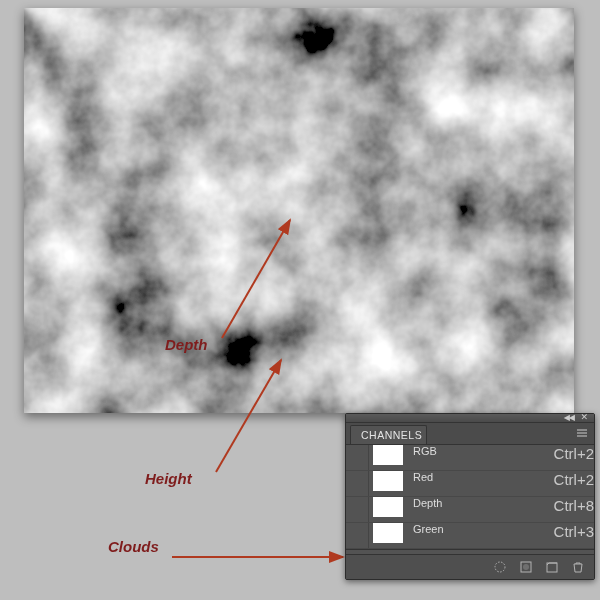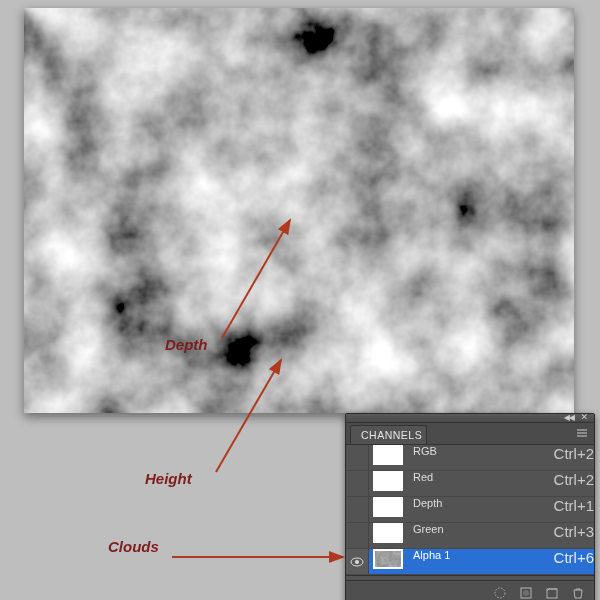--- a/index.html
+++ b/index.html
@@ -247,51 +247,30 @@
       <div class="eye-col"></div>
       <div class="thumb thumb-white"></div>
       <div class="ch-name">Red</div>
       <div class="ch-shortcut">Ctrl+2</div>
     </div>
 
     <div class="channel-row">
       <div class="eye-col"></div>
       <div class="thumb thumb-white"></div>
       <div class="ch-name">Depth</div>
-      <div class="ch-shortcut">Ctrl+1</div>
+      <div class="ch-shortcut">Ctrl+8</div>
     </div>
 
     <div class="channel-row">
       <div class="eye-col"></div>
       <div class="thumb thumb-white"></div>
       <div class="ch-name">Green</div>
       <div class="ch-shortcut">Ctrl+3</div>
     </div>
 
-    <div class="channel-row selected">
-      <div class="eye-col selected-eye">
-        <svg width="16" height="12">
-          <ellipse cx="8" cy="6" rx="6" ry="4" fill="none" stroke="#ddd" stroke-width="1"></ellipse>
-          <circle cx="8" cy="6" r="2" fill="#ddd"></circle>
-        </svg>
-      </div>
-      <div class="thumb thumb-alpha">
-        <svg width="30" height="20" viewBox="0 0 30 20" style="position:absolute;left:-2px;top:-2px">
-          <defs>
-            <filter id="mini" x="0" y="0" width="100%" height="100%">
-              <feTurbulence type="fractalNoise" baseFrequency="0.25" numOctaves="3" seed="7"></feTurbulence>
-              <feColorMatrix type="matrix" values="0 0 0 0 0.5 0 0 0 0 0.5 0 0 0 0 0.5 0 0 0 1 0"></feColorMatrix>
-            </filter>
-          </defs>
-          <rect width="30" height="20" filter="url(#mini)"></rect>
-        </svg>
-      </div>
-      <div class="ch-name">Alpha 1</div>
-      <div class="ch-shortcut">Ctrl+6</div>
-    </div>
 
   </div>
   <div class="panel-blank"></div>
   <div class="panel-footer">
     <div class="footer-icon">
       <svg width="14" height="14">
           <circle cx="7" cy="7" r="5" fill="none" stroke="#ccc" stroke-dasharray="1.5 1.5"></circle>
         </svg>
     </div>
     <div class="footer-icon">

